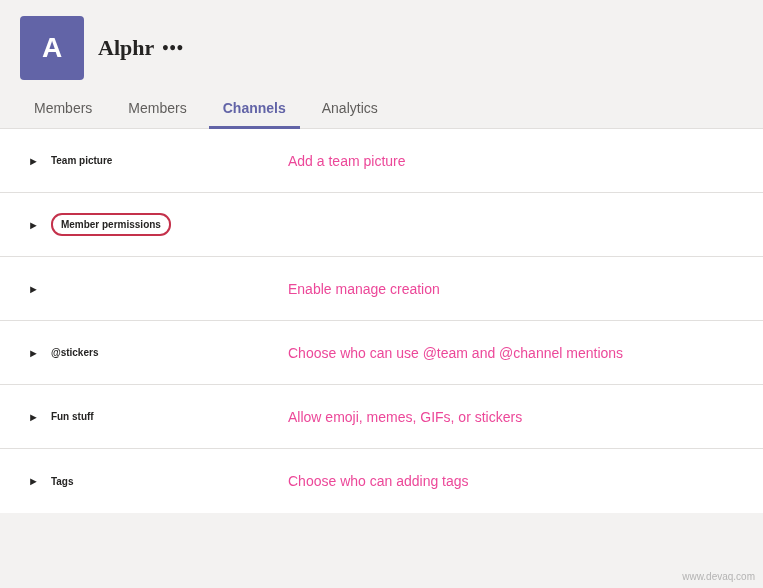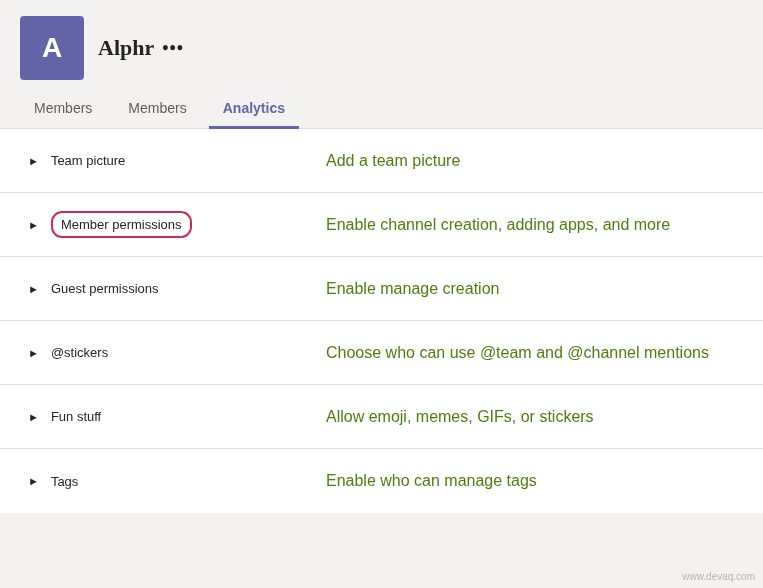--- a/index.html
+++ b/index.html
@@ -108,36 +108,35 @@
     }
 
     .chevron {
       color: #252423;
       font-size: 11px;
       margin-right: 2px;
       display: inline-block;
     }
 
     .row-title {
-      font-weight: 400;
-      font-size: 13px;
+      font-weight: 700;
+      font-size: 10px;
       color: #252423;
     }
 
     .row-title.highlighted {
       border: 2px solid #c4314b;
       padding: 4px 8px;
       border-radius: 11px;
     }
 
     .row-desc {
-      color: #4d7c0f;
-      font-size: 16px;
+      color: #ec4899;
+      font-size: 14px;
       flex: 1;
-      margin-left: 38px;
     }
 
     .watermark {
       position: fixed;
       bottom: 6px;
       right: 8px;
       font-size: 10px;
       color: #999;
       opacity: 0.7;
     }
@@ -151,45 +150,44 @@
   </div>
   <div class="team-name">
     <span>Alphr</span>
     <span class="more-icon">•••</span>
   </div>
 </div>
 
 <nav class="nav-tabs">
   <div class="nav-tab">Members</div>
   <div class="nav-tab">Members</div>
-  <div class="nav-tab active">Analytics</div>
+  <div class="nav-tab active">Channels</div>
+  <div class="nav-tab">Analytics</div>
 </nav>
 
 <div class="content">
 
   <div class="settings-row">
     <div class="row-left">
       <span class="chevron">►</span>
       <span class="row-title">Team picture</span>
     </div>
     <span class="row-desc">Add a team picture</span>
   </div>
 
   <div class="settings-row">
     <div class="row-left">
       <span class="chevron">►</span>
       <span class="row-title highlighted">Member permissions</span>
     </div>
-    <span class="row-desc">Enable channel creation, adding apps, and more</span>
-  </div>
-
-  <div class="settings-row">
-    <div class="row-left">
-      <span class="chevron">►</span>
-      <span class="row-title">Guest permissions</span>
+  </div>
+
+  <div class="settings-row">
+    <div class="row-left">
+      <span class="chevron">►</span>
     </div>
     <span class="row-desc">Enable manage creation</span>
   </div>
 
   <div class="settings-row">
     <div class="row-left">
       <span class="chevron">►</span>
       <span class="row-title">@stickers</span>
     </div>
     <span class="row-desc">Choose who can use @team and @channel mentions</span>
@@ -201,18 +199,18 @@
       <span class="row-title">Fun stuff</span>
     </div>
     <span class="row-desc">Allow emoji, memes, GIFs, or stickers</span>
   </div>
 
   <div class="settings-row">
     <div class="row-left">
       <span class="chevron">►</span>
       <span class="row-title">Tags</span>
     </div>
-    <span class="row-desc">Enable who can manage tags</span>
+    <span class="row-desc">Choose who can adding tags</span>
   </div>
 
 </div>
 
 <div class="watermark">www.devaq.com</div>
 
 </body></html>

